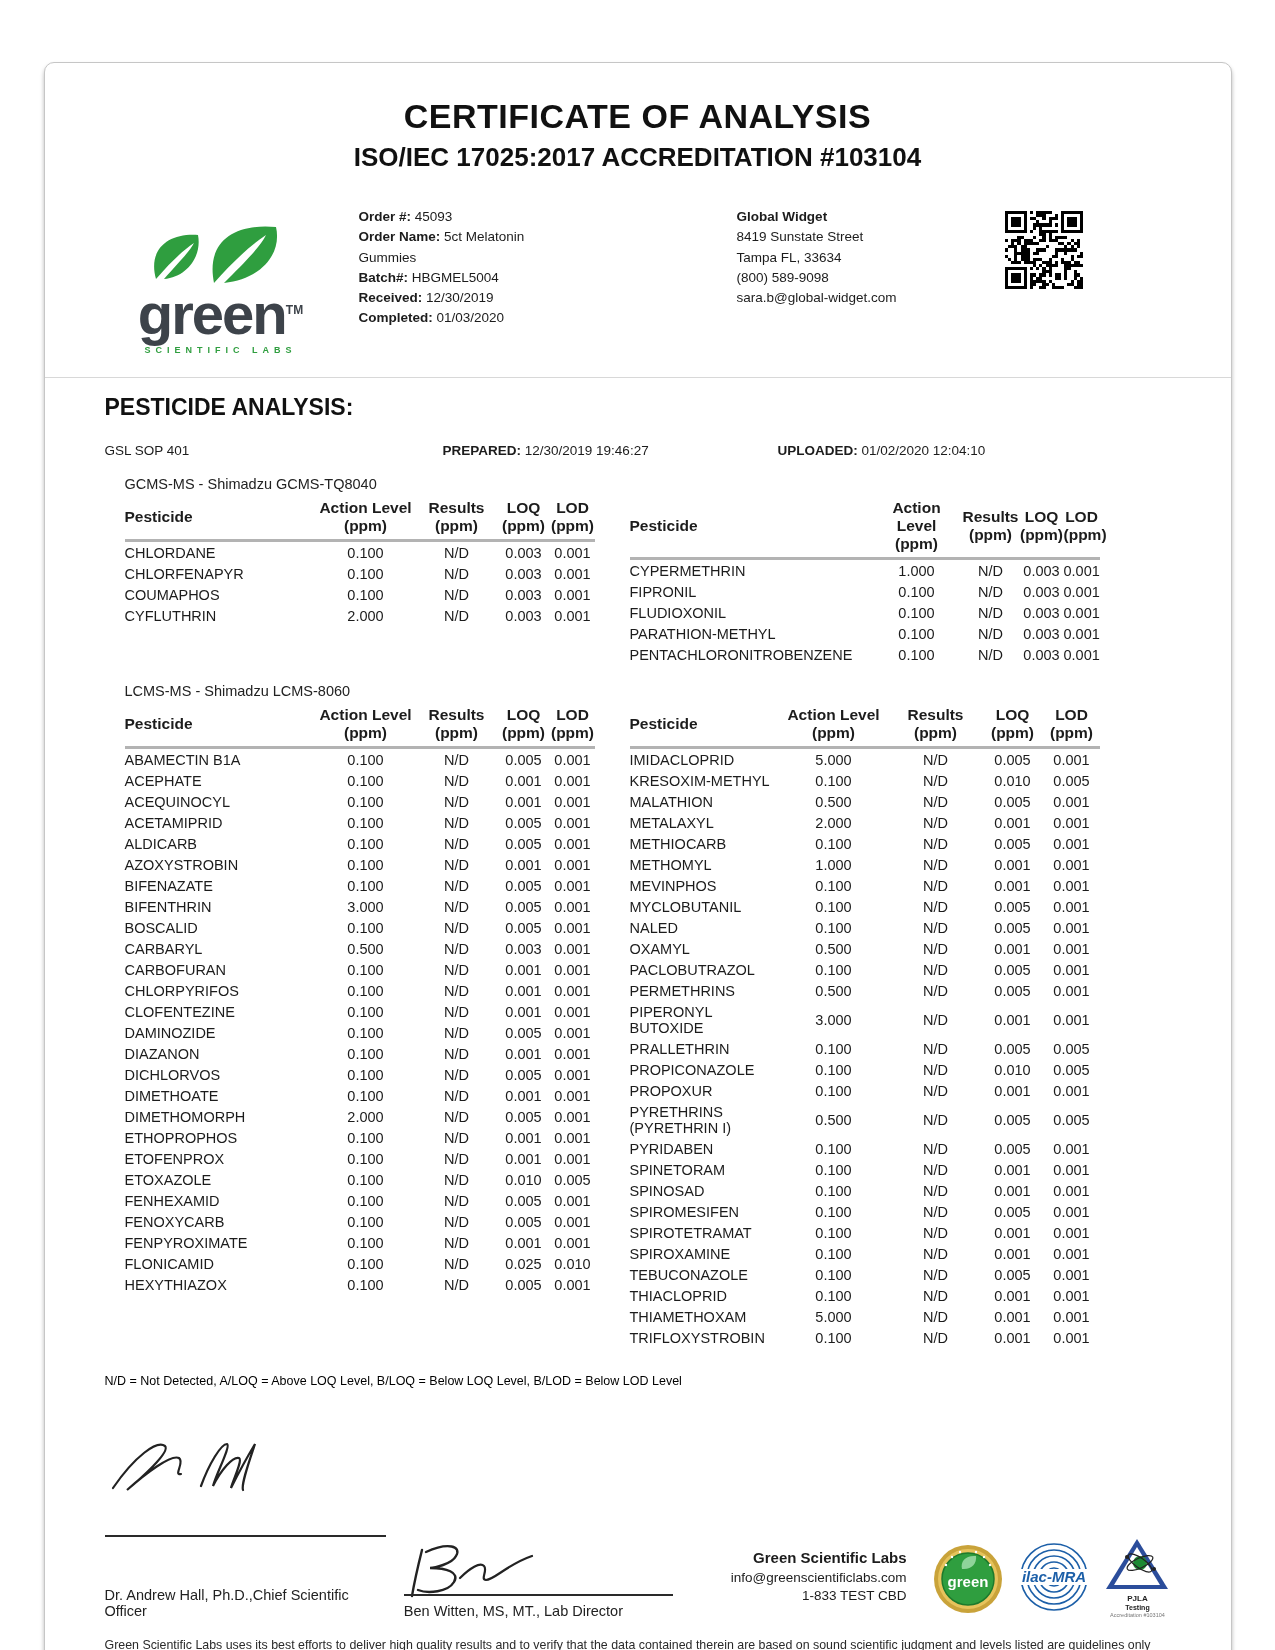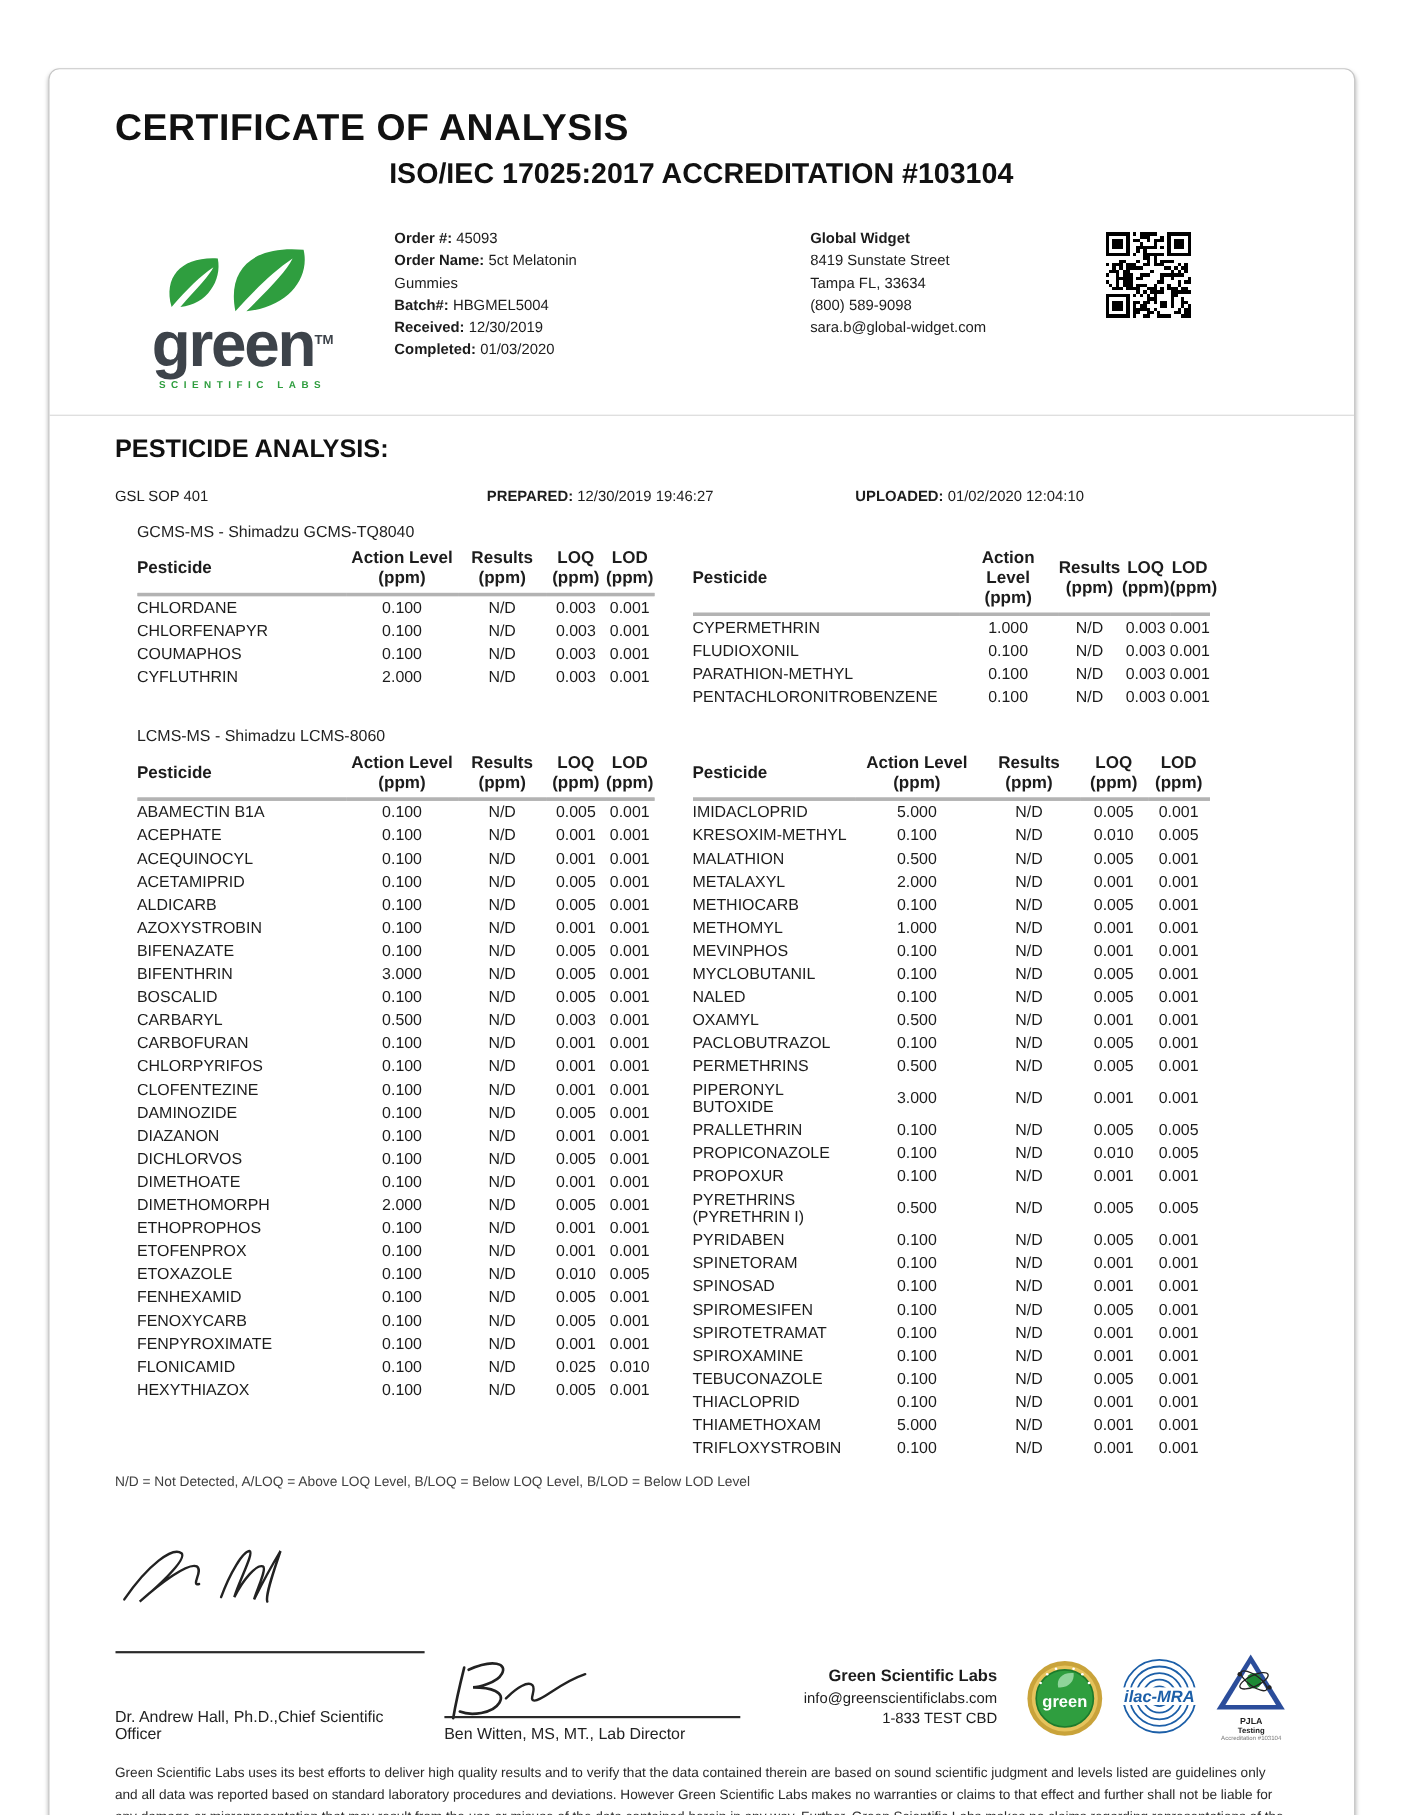--- a/index.html
+++ b/index.html
@@ -14,21 +14,21 @@
     margin:62px auto 40px auto;
     background:#fff;
     border:1px solid #c6c6c6;
     border-radius:10px;
     box-shadow:0 3px 4px rgba(0,0,0,.28);
     padding:26px 0 42px 0;
   }
   .inner { padding:0 60px; }
 
   
-  .title { font-size:34px; font-weight:bold; color:#111; letter-spacing:.5px; margin-top:8px; }
+  .title { text-align:center; font-size:34px; font-weight:bold; color:#111; letter-spacing:.5px; margin-top:8px; }
   .subtitle { text-align:center; font-size:26px; font-weight:bold; color:#111; margin-top:6px; }
 
   .head-row { display:flex; margin-top:34px; align-items:flex-start; }
   .brand { width:232px; padding-top:14px; position:relative; }
   .brand .leaves { display:block; margin:0 auto -14px auto; }
   .brand-word { font-size:58px; font-weight:bold; color:#3d434a; letter-spacing:-2px; line-height:1; text-align:center; }
   .brand-word sup { font-size:12px; color:#3d434a; letter-spacing:0; }
   .brand-tag { text-align:center; font-size:9px; letter-spacing:5px; color:#2f9e3f; font-weight:bold; margin-top:2px; }
 
   .order-block { width:196px; margin-left:22px; font-size:13.5px; line-height:1.5; }
@@ -59,21 +59,21 @@
   td.pest { text-align:left; word-wrap:break-word; }
   td.val  { text-align:center; }
 
   .t-left  col:nth-child(1){width:190px;} .t-left col:nth-child(2){width:102px;}
   .t-left  col:nth-child(3){width:80px;}  .t-left col:nth-child(4){width:54px;} .t-left col:nth-child(5){width:44px;}
   .t-gr    col:nth-child(1){width:242px;} .t-gr col:nth-child(2){width:90px;}
   .t-gr    col:nth-child(3){width:58px;}  .t-gr col:nth-child(4){width:44px;} .t-gr col:nth-child(5){width:36px;}
   .t-lr    col:nth-child(1){width:148px;} .t-lr col:nth-child(2){width:112px;}
   .t-lr    col:nth-child(3){width:92px;}  .t-lr col:nth-child(4){width:62px;} .t-lr col:nth-child(5){width:56px;}
 
-  .footnote { font-size:12.5px; margin-top:13px; color:#404040; }
+  .footnote { font-size:12.5px; margin-top:26px; color:#000000; }
 
   
   .sig-row { display:flex; align-items:flex-end; margin-top:48px; }
   .sig-block { display:flex; flex-direction:column; }
   .sig-1 { width:288px;gap:43px; }
   .sig-2 { width:276px; margin-left:18px; }
   .sig-line { border-bottom:2px solid #2a2a2a; margin-top:-6px; }
   .sig-name { font-size:14.5px; margin-top:7px; color:#222; }
   .contact { width:212px; margin-left:26px; text-align:right; font-size:13.5px; line-height:1.35; padding-bottom:14px; }
   .contact .cname { font-weight:bold; font-size:15px; }
@@ -235,20 +235,27 @@
                 <th>
                   <div class="h-label">LOD</div>
                   <div class="h-unit">(ppm)</div>
                 </th>
               </tr>
             </thead>
             <tbody>
               <tr>
                 <td class="pest">CYPERMETHRIN</td>
                 <td class="val">1.000</td>
+                <td class="val">N/D</td>
+                <td class="val">0.003</td>
+                <td class="val">0.001</td>
+              </tr>
+              <tr>
+                <td class="pest">FIPRONIL</td>
+                <td class="val">0.100</td>
                 <td class="val">N/D</td>
                 <td class="val">0.003</td>
                 <td class="val">0.001</td>
               </tr>
               <tr>
                 <td class="pest">FLUDIOXONIL</td>
                 <td class="val">0.100</td>
                 <td class="val">N/D</td>
                 <td class="val">0.003</td>
                 <td class="val">0.001</td>

